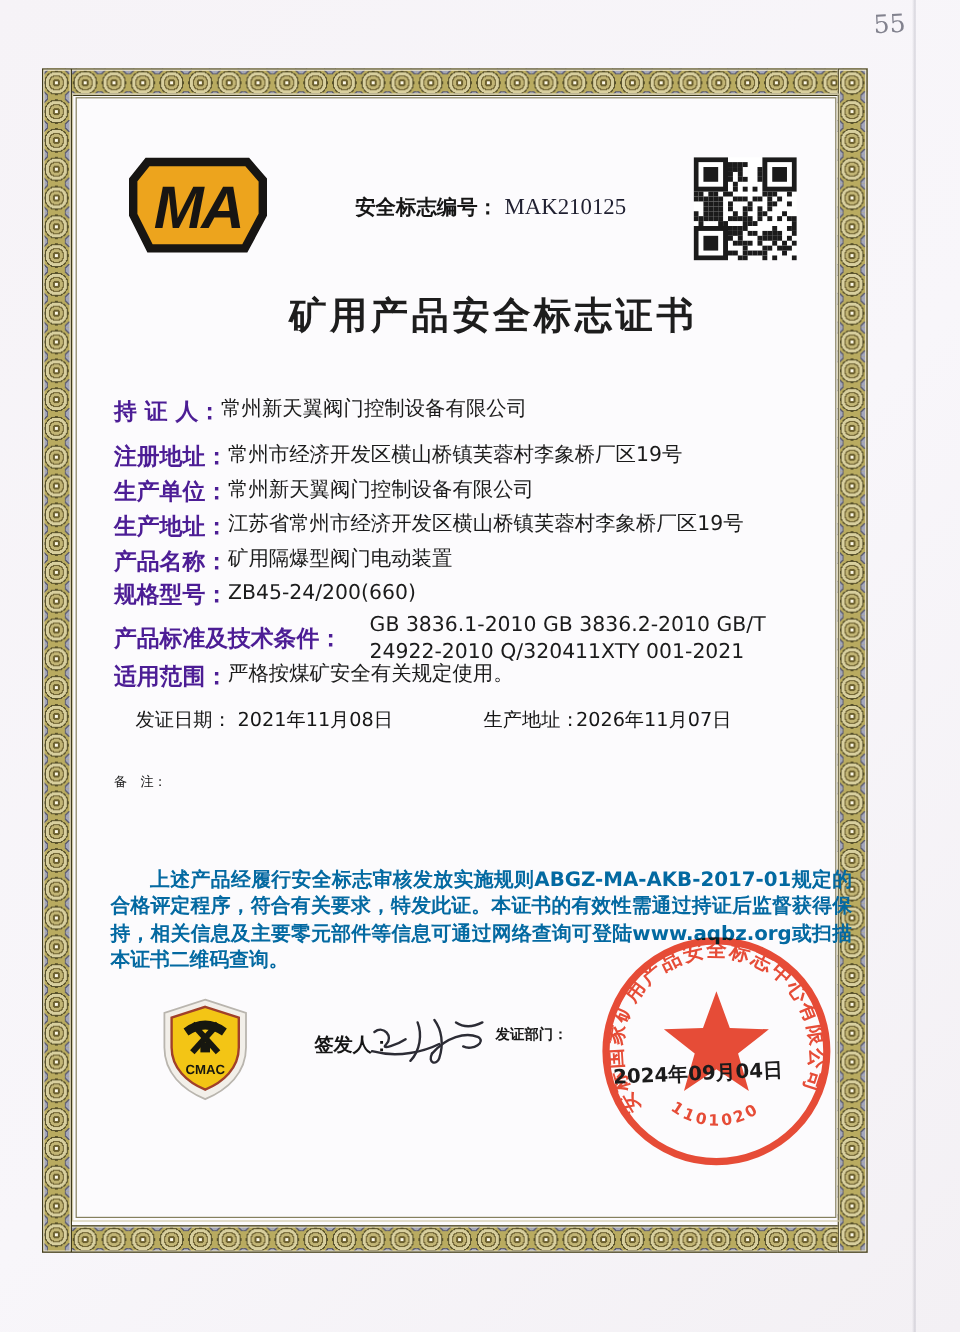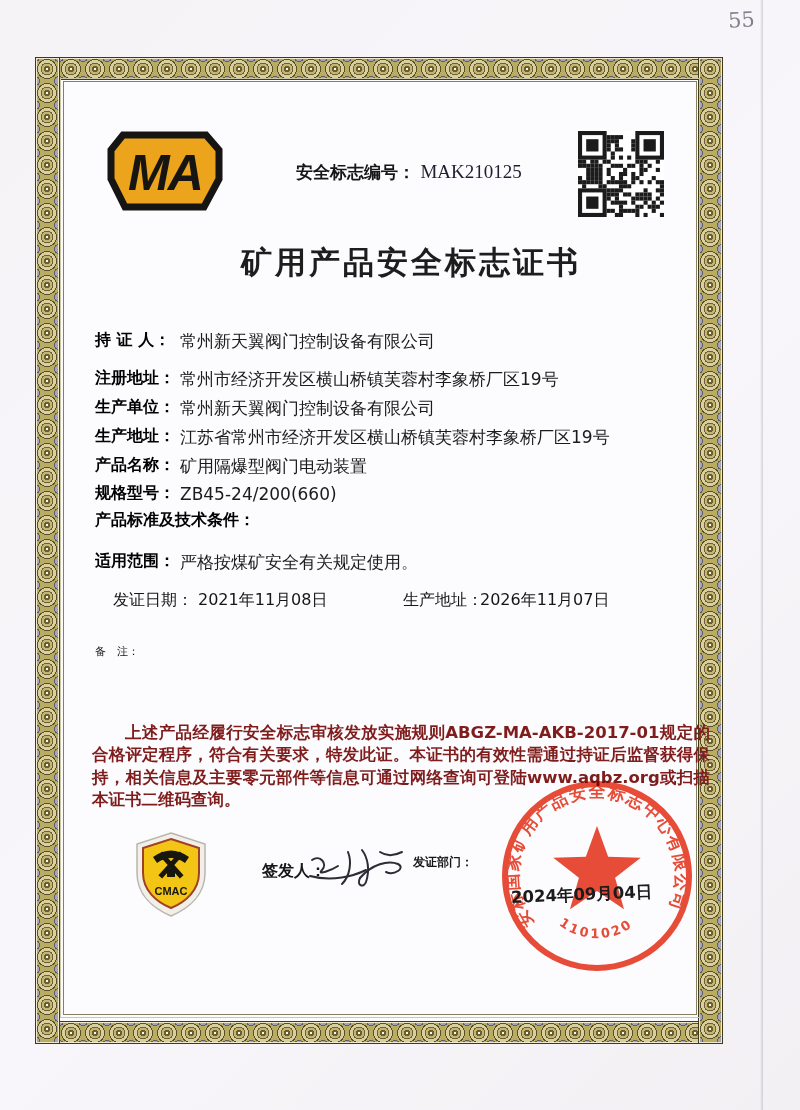--- a/index.html
+++ b/index.html
@@ -33,34 +33,34 @@
   
   .ma-logo{position:absolute;left:106px;top:130px;}
   .cert-no{position:absolute;left:296px;top:161px;font-size:17px;white-space:nowrap;}
   .cert-no .lbl{font-weight:700;}
   .cert-no .val{font-family:"Liberation Serif","DejaVu Serif",serif;font-size:19px;color:#1f1f30;}
   .qr{position:absolute;left:578px;top:131px;}
   .doc-title{position:absolute;left:63px;top:242px;width:632px;text-align:center;
     font-size:31px;font-weight:700;letter-spacing:3px;color:#1d1d1d;margin-left:32px;}
   
   .field-row{position:absolute;left:95px;display:flex;align-items:flex-start;width:600px;}
-  .f-label{font-weight:700;font-size:16px;flex:0 0 85px;white-space:nowrap;color:#000000;}
+  .f-label{font-weight:700;font-size:19px;flex:0 0 85px;white-space:nowrap;color:#4c1d95;}
   .f-value{font-weight:400;font-size:17px;color:#1b1b1b;line-height:1.32;}
   .field-row.wide .f-label{flex:0 0 auto;margin-right:12px;}
   .field-row.wide{align-items:center;gap:11px;}
   .field-row.wide .f-value{width:424px;}
   .r0{top:330px}.r1{top:368px}.r2{top:397px}.r3{top:426px}.r4{top:455px}
   .r5{top:483px}.r6{top:510px}.r7{top:551px}
   .dates-row{position:absolute;top:590px;left:0;width:800px;}
   .dates-row span{position:absolute;font-weight:400;font-size:16px;white-space:nowrap;margin-left:18px;}
   .d-lbl1{left:95px}.d-val1{left:180px}.d-lbl2{left:385px}.d-val2{left:462px}
   .remark-row{position:absolute;top:644px;left:95px;font-weight:400;font-size:11px;}
   
   .statement{position:absolute;left:92px;top:722px;width:618px;font-size:16.5px;
-    font-weight:700;line-height:1.36;text-align:justify;text-indent:2em;color:#7f1d1d;}
+    font-weight:700;line-height:1.36;text-align:justify;text-indent:2em;color:#0369a1;}
   
   .cmac{position:absolute;left:134px;top:831px;}
   .signer-label{position:absolute;left:262px;top:861px;font-weight:700;font-size:16px;}
   .signature{position:absolute;left:302px;top:840px;}
   .issuer-label{position:absolute;left:413px;top:854px;font-weight:700;font-size:12px;}
   .seal{position:absolute;left:497px;top:776px;mix-blend-mode:multiply;opacity:.95;}
   .seal-date{position:absolute;left:511px;top:884px;font-size:16.5px;font-weight:700;
     color:#1b1b1b;transform:rotate(-2.5deg);white-space:nowrap;}
 </style>
 </head>
@@ -277,20 +277,21 @@
 <div class="field-row r4">
   <div class="f-label">产品名称：</div>
   <div class="f-value">矿用隔爆型阀门电动装置</div>
 </div>
 <div class="field-row r5">
   <div class="f-label">规格型号：</div>
   <div class="f-value">ZB45-24/200(660)</div>
 </div>
 <div class="field-row r6 wide">
   <div class="f-label">产品标准及技术条件：</div>
+  <div class="f-value">GB 3836.1-2010 GB 3836.2-2010 GB/T 24922-2010 Q/320411XTY 001-2021</div>
 </div>
 <div class="field-row r7">
   <div class="f-label">适用范围：</div>
   <div class="f-value">严格按煤矿安全有关规定使用。</div>
 </div>
 
 <div class="dates-row">
   <span class="d-lbl1">发证日期：</span>
   <span class="d-val1">2021年11月08日</span>
   <span class="d-lbl2">生产地址：</span>

